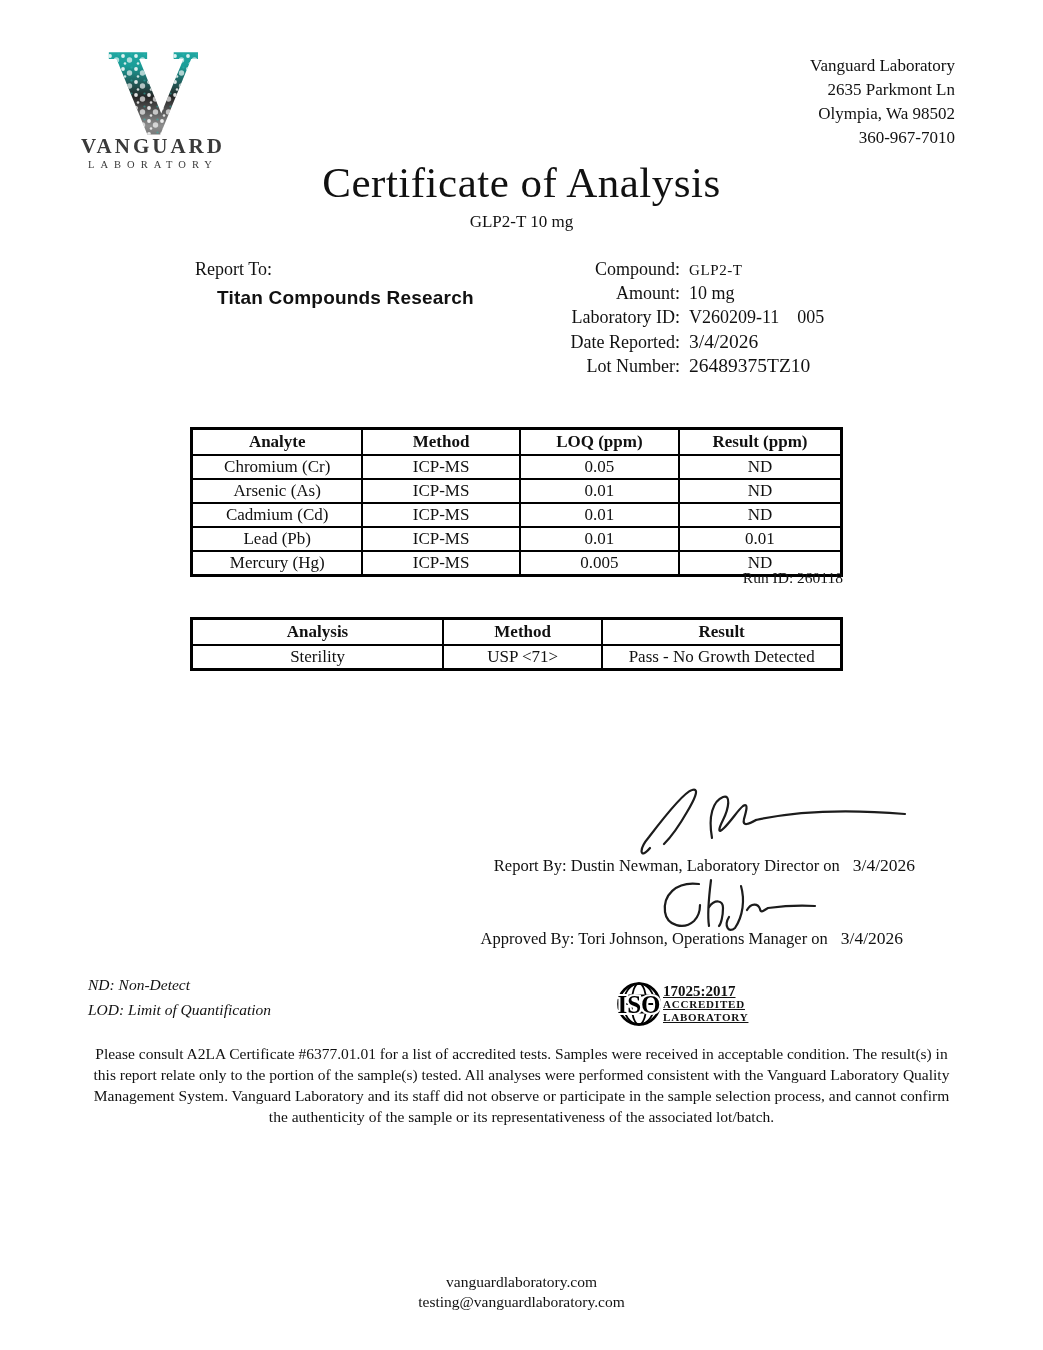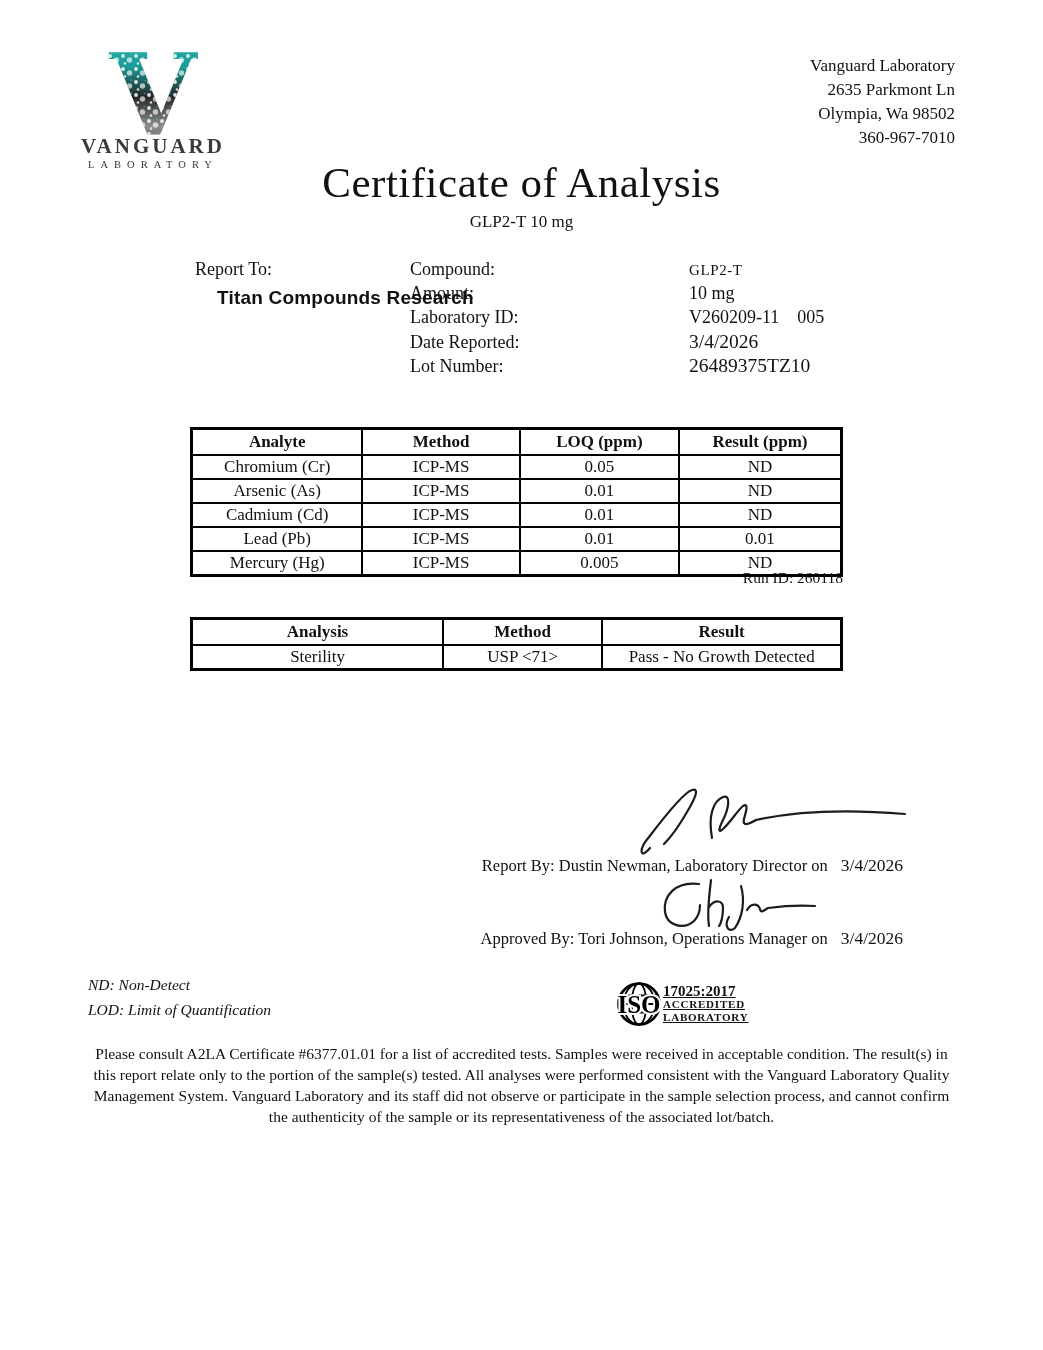--- a/index.html
+++ b/index.html
@@ -18,21 +18,21 @@
            font-size:43px; letter-spacing:0.5px; }
   .subtitle { position:absolute; left:0; right:0; top:212px; text-align:center;
               font-size:17px; }
   
   .report-to { position:absolute; left:195px; top:259px; }
   .report-to .lbl { font-size:18px; }
   .report-to .val { margin-top:7px; font-family:"Liberation Sans", sans-serif;
                     font-weight:bold; font-size:19px; letter-spacing:0.2px;margin-left:22px; }
   .info { position:absolute; left:410px; top:259px; width:440px; }
   .info-row { display:flex; height:24px; align-items:baseline; }
-  .info-row .lbl { width:270px; font-size:18px; }
+  .info-row .lbl { width:270px; text-align:right; font-size:18px; }
   .info-row .val { padding-left:9px; font-size:18px; white-space:pre; }
   .info-row .val.small { font-size:15px; letter-spacing:0.6px; }
   .info-row .val.big { font-size:19.5px; }
   
   table { border-collapse:collapse; table-layout:fixed; width:653px;
           font-size:17px; text-align:center; }
   table, th, td { border:2px solid #000; }
   table { border-width:3px; }
   th { font-weight:bold; padding:2px 3px; }
   td { padding:1px 3px; height:21px;margin-top:21px; }
@@ -44,21 +44,21 @@
   .bio col:nth-child(1){width:38.7%} .bio col:nth-child(2){width:24.5%}
   .bio col:nth-child(3){width:36.8%}
   .footnote { position:absolute; left:191px; top:693px; font-size:16.5px; }
   
   .sig-svg { position:absolute; }
   .sig1 { left:640px; top:786px; }
   .sig2 { left:655px; top:876px; }
   .sig-line { position:absolute; display:flex; gap:13px; align-items:baseline;
               font-size:16.5px; }
   .sig-line .date { font-size:17.5px; }
-  .sig-line-1 { top:855px; right:140px; }
+  .sig-line-1 { top:855px; right:128px; }
   .sig-line-2 { top:928px; right:140px; }
   
   .notes { position:absolute; left:88px; top:972px; font-style:italic;
            font-size:15.5px; line-height:25px; }
   .iso { position:absolute; left:615px; top:980px; display:flex;
          align-items:center; }
   .iso-text { line-height:13px; }
   .iso-text .l1 { font-size:15px; font-weight:bold; text-decoration:underline; }
   .iso-text .l2 { font-size:11px; font-weight:bold; letter-spacing:0.8px;
                   text-decoration:underline; }
@@ -251,14 +251,18 @@
     </svg>
     <div class="iso-text">
       <div class="l1">17025:2017</div>
       <div class="l2">ACCREDITED</div>
       <div class="l2">LABORATORY</div>
     </div>
   </div>
 
   <div class="disclaimer">Please consult A2LA Certificate #6377.01.01 for a list of accredited tests. Samples were received in acceptable condition. The result(s) in this report relate only to the portion of the sample(s) tested. All analyses were performed consistent with the Vanguard Laboratory Quality Management System. Vanguard Laboratory and its staff did not observe or participate in the sample selection process, and cannot confirm the authenticity of the sample or its representativeness of the associated lot/batch.</div>
 
+  <div class="footer">
+    <div>vanguardlaboratory.com</div>
+    <div>testing@vanguardlaboratory.com</div>
+  </div>
 
 </div>
 
 </body></html>

